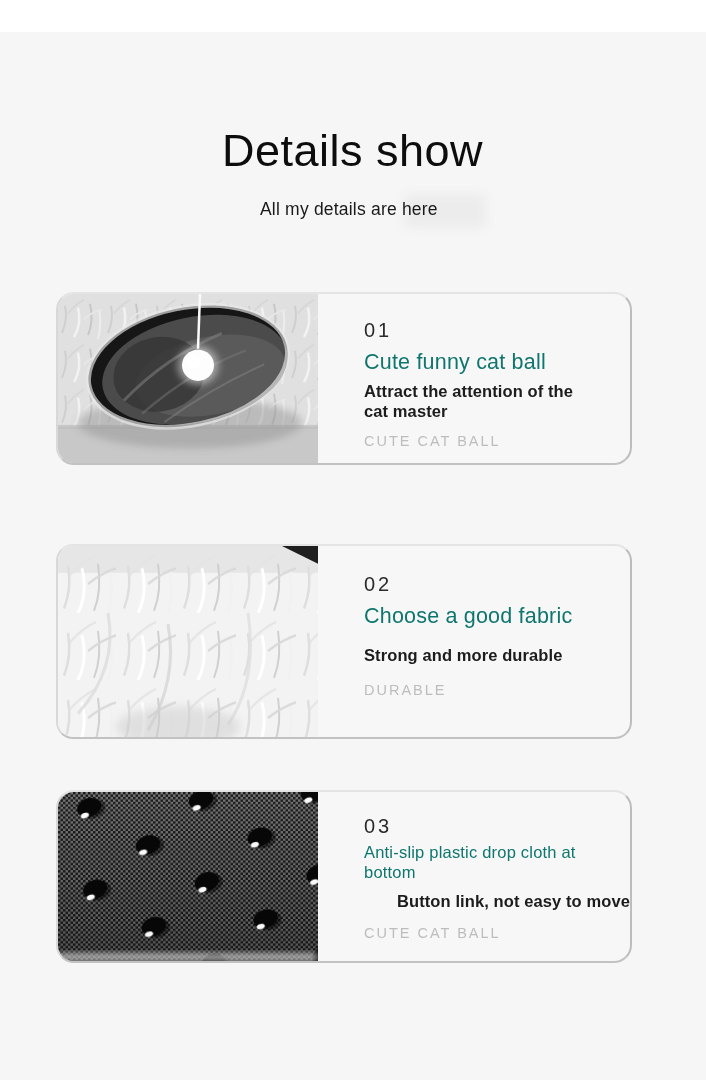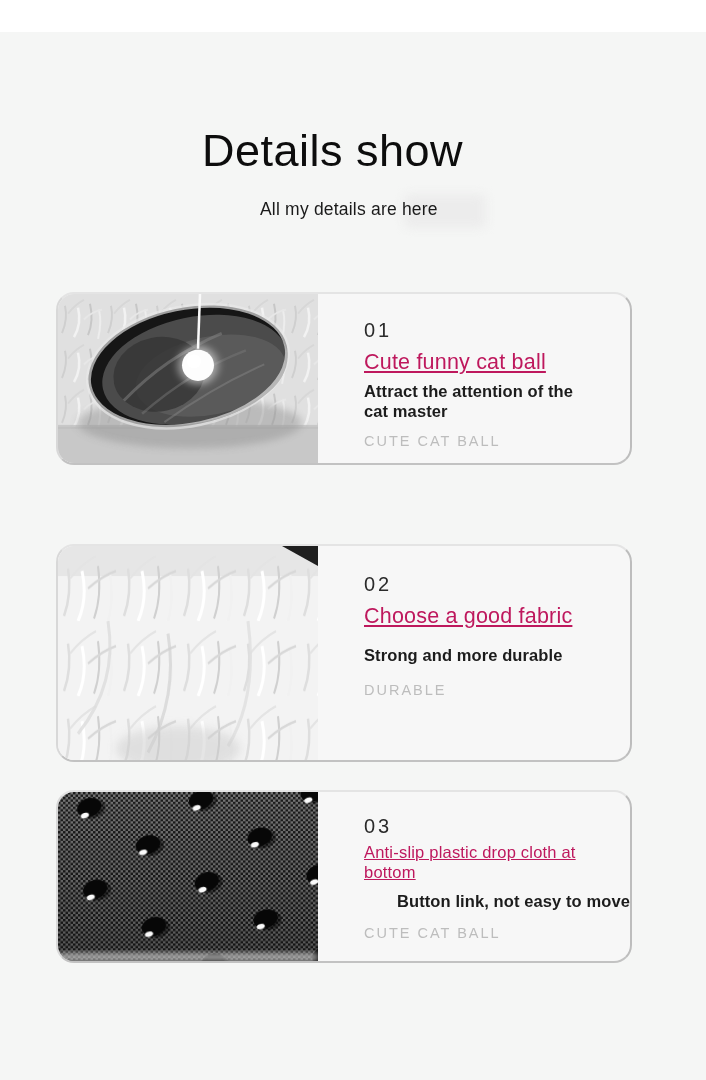--- a/index.html
+++ b/index.html
@@ -4,48 +4,48 @@
 <style>
   html,body{margin:0;padding:0;}
   body{
     width:706px;height:1080px;position:relative;overflow:hidden;
     background:#f5f6f5;
     font-family:"Liberation Sans", sans-serif;
     -webkit-font-smoothing:antialiased;
   }
   .top-strip{position:absolute;left:0;top:0;width:706px;height:32px;background:#ffffff;}
   .page-title{
-    position:absolute;left:202px;top:127px;margin:0;
+    position:absolute;left:222px;top:127px;margin:0;
     font-size:45px;font-weight:500;color:#0d0d0d;letter-spacing:.5px;line-height:1.05;
   }
   .page-subtitle{
     position:absolute;left:260px;top:199px;margin:0;
     font-size:17.5px;font-weight:500;color:#1a1a1a;letter-spacing:.2px;
   }
   .smudge{
     position:absolute;left:404px;top:194px;width:82px;height:34px;
     background:#ececec;filter:blur(5px);border-radius:6px;
   }
   .card{
     position:absolute;left:56px;width:576px;box-sizing:border-box;
     background:#f7f7f7;border-radius:18px;overflow:hidden;display:flex;
     border:2px solid #d8d8d8;border-top-color:#e4e4e4;
     border-right-color:#bdbdbd;border-bottom-color:#c2c2c2;
   }
   .card1{top:292px;height:173px;}
-  .card2{top:544px;height:218px;}
+  .card2{top:544px;height:195px;border-radius:17px;}
   .card3{top:790px;height:173px;}
   .card-img{width:260px;flex:none;height:100%;position:relative;}
   .card-img svg{display:block;width:100%;height:100%;}
   .card-body{flex:1;box-sizing:border-box;padding-left:46px;}
   .c1 .card-body{padding-top:24px;}
   .c2 .card-body{padding-top:26px;}
   .c3 .card-body{padding-top:22px;border-radius:12px;}
   .num{font-size:20px;font-weight:500;color:#2b2b2b;letter-spacing:3px;line-height:1.2;}
-  .title{font-size:21.5px;font-weight:500;color:#be185d;line-height:1.25;margin-top:7px;letter-spacing:.2px;text-decoration:underline;}
+  .title{font-size:21.5px;font-weight:500;color:#0f766e;line-height:1.25;margin-top:7px;letter-spacing:.2px;}
   .c3 .title{font-size:16.5px;font-weight:500;max-width:240px;line-height:1.2;margin-top:5px;}
   .desc{font-size:16.5px;font-weight:700;color:#1c1c1c;line-height:1.2;margin-top:8px;letter-spacing:.1px;}
   .c1 .desc{max-width:212px;margin-top:6px;}
   .c2 .desc{margin-top:16px;}
   .c3 .desc{margin-top:9px;text-align:right;}
   .tag{font-size:14.5px;font-weight:500;color:#bdbdbd;letter-spacing:2px;margin-top:12px;}
   .c2 .tag{margin-top:16px;}
   .c3 .tag{margin-top:14px;}
 </style>
 </head>

